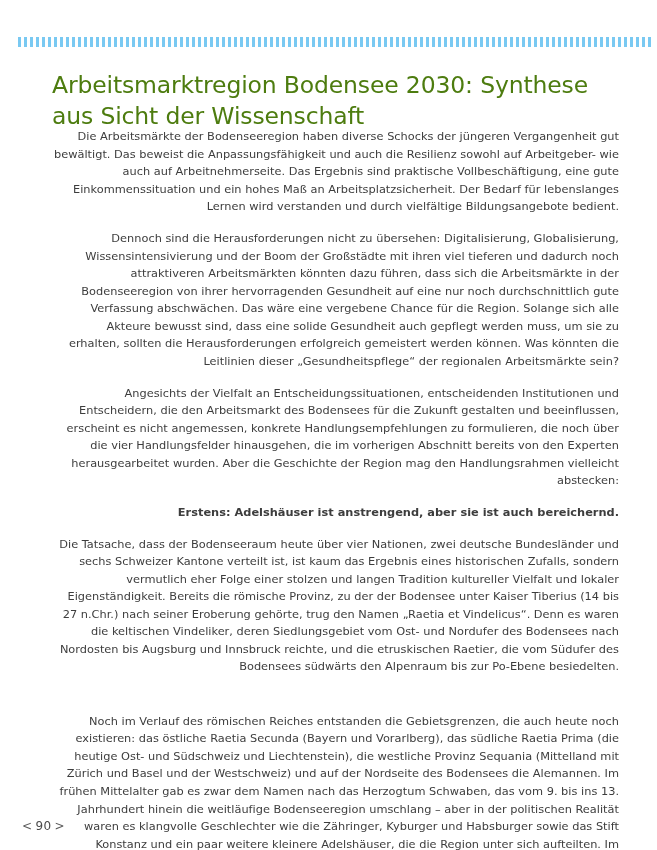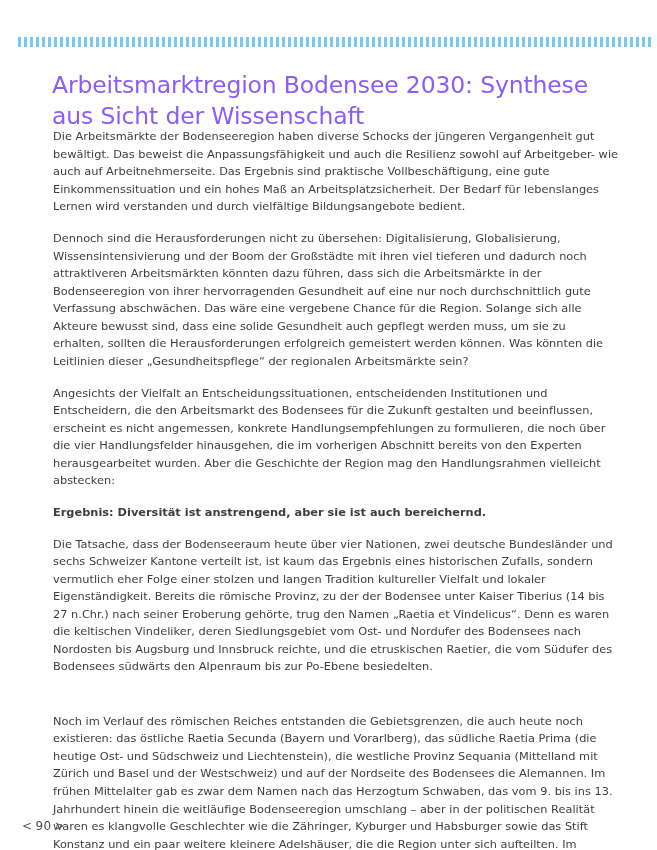--- a/index.html
+++ b/index.html
@@ -56,38 +56,38 @@
   
   .doc-title {
     position: absolute;
     left: 52px;
     top: 70px;
     width: 570px;
     margin: 0;
     font-size: 23.5px;
     font-weight: normal;
     line-height: 1.32;
-    color: #8b5cf6;
+    color: #4d7c0f;
     letter-spacing: -0.15px;
   }
 
   
   .content {
     position: absolute;
     left: 53px;
     top: 128px;
     width: 566px;
   }
 
   .content p {
     margin: 0 0 14.5px 0;
     font-size: 11.35px;
     line-height: 1.545;
     color: #3d3d3d;
-    text-align: left;
+    text-align: right;
     letter-spacing: 0.01px;
   }
 
   .content p:last-child {
     margin-bottom: 0;
     margin-top: 37px;
   }
 
   .sub-head {
     margin: 3px 0 14px 0 !important;
@@ -121,21 +121,21 @@
 
 
   <div class="dash-rule"></div>
 
   <h1 class="doc-title">Arbeitsmarktregion Bodensee 2030: Synthese aus Sicht der Wissenschaft</h1>
 
   <div class="content">
     <p>Die Arbeitsmärkte der Bodenseeregion haben diverse Schocks der jüngeren Vergangenheit gut bewältigt. Das beweist die Anpassungsfähigkeit und auch die Resilienz sowohl auf Arbeitgeber- wie auch auf Arbeitnehmerseite. Das Ergebnis sind praktische Vollbeschäftigung, eine gute Einkommenssituation und ein hohes Maß an Arbeitsplatzsicherheit. Der Bedarf für lebenslanges Lernen wird verstanden und durch vielfältige Bildungsangebote bedient.</p>
     <p>Dennoch sind die Herausforderungen nicht zu übersehen: Digitalisierung, Globalisierung, Wissensintensivierung und der Boom der Großstädte mit ihren viel tieferen und dadurch noch attraktiveren Arbeitsmärkten könnten dazu führen, dass sich die Arbeitsmärkte in der Bodenseeregion von ihrer hervorragenden Gesundheit auf eine nur noch durchschnittlich gute Verfassung abschwächen. Das wäre eine vergebene Chance für die Region. Solange sich alle Akteure bewusst sind, dass eine solide Gesundheit auch gepflegt werden muss, um sie zu erhalten, sollten die Herausforderungen erfolgreich gemeistert werden können. Was könnten die Leitlinien dieser „Gesundheitspflege“ der regionalen Arbeitsmärkte sein?</p>
     <p>Angesichts der Vielfalt an Entscheidungssituationen, entscheidenden Institutionen und Entscheidern, die den Arbeitsmarkt des Bodensees für die Zukunft gestalten und beeinflussen, erscheint es nicht angemessen, konkrete Handlungsempfehlungen zu formulieren, die noch über die vier Handlungsfelder hinausgehen, die im vorherigen Abschnitt bereits von den Experten herausgearbeitet wurden. Aber die Geschichte der Region mag den Handlungsrahmen vielleicht abstecken:</p>
-    <p class="sub-head">Ergebnis: Diversität ist anstrengend, aber sie ist auch bereichernd.</p>
+    <p class="sub-head">Erstens: Adelshäuser ist anstrengend, aber sie ist auch bereichernd.</p>
     <p>Die Tatsache, dass der Bodenseeraum heute über vier Nationen, zwei deutsche Bundesländer und sechs Schweizer Kantone verteilt ist, ist kaum das Ergebnis eines historischen Zufalls, sondern vermutlich eher Folge einer stolzen und langen Tradition kultureller Vielfalt und lokaler Eigenständigkeit. Bereits die römische Provinz, zu der der Bodensee unter Kaiser Tiberius (14 bis 27 n.Chr.) nach seiner Eroberung gehörte, trug den Namen „Raetia et Vindelicus“. Denn es waren die keltischen Vindeliker, deren Siedlungsgebiet vom Ost- und Nordufer des Bodensees nach Nordosten bis Augsburg und Innsbruck reichte, und die etruskischen Raetier, die vom Südufer des Bodensees südwärts den Alpenraum bis zur Po-Ebene besiedelten.</p>
     <p>Noch im Verlauf des römischen Reiches entstanden die Gebietsgrenzen, die auch heute noch existieren: das östliche Raetia Secunda (Bayern und Vorarlberg), das südliche Raetia Prima (die heutige Ost- und Südschweiz und Liechtenstein), die westliche Provinz Sequania (Mittelland mit Zürich und Basel und der Westschweiz) und auf der Nordseite des Bodensees die Alemannen. Im frühen Mittelalter gab es zwar dem Namen nach das Herzogtum Schwaben, das vom 9. bis ins 13. Jahrhundert hinein die weitläufige Bodenseeregion umschlang – aber in der politischen Realität waren es klangvolle Geschlechter wie die Zähringer, Kyburger und Habsburger sowie das Stift Konstanz und ein paar weitere kleinere Adelshäuser, die die Region unter sich aufteilten. Im weiteren Verlauf der Geschichte wurde das Nordwestufer badisch, das Nordufer württembergisch,</p>
   </div>
 
   <div class="folio">
     <span class="caret">&lt;</span><span class="num">90</span><span class="caret">&gt;</span>
   </div>
 
 </div>
 

